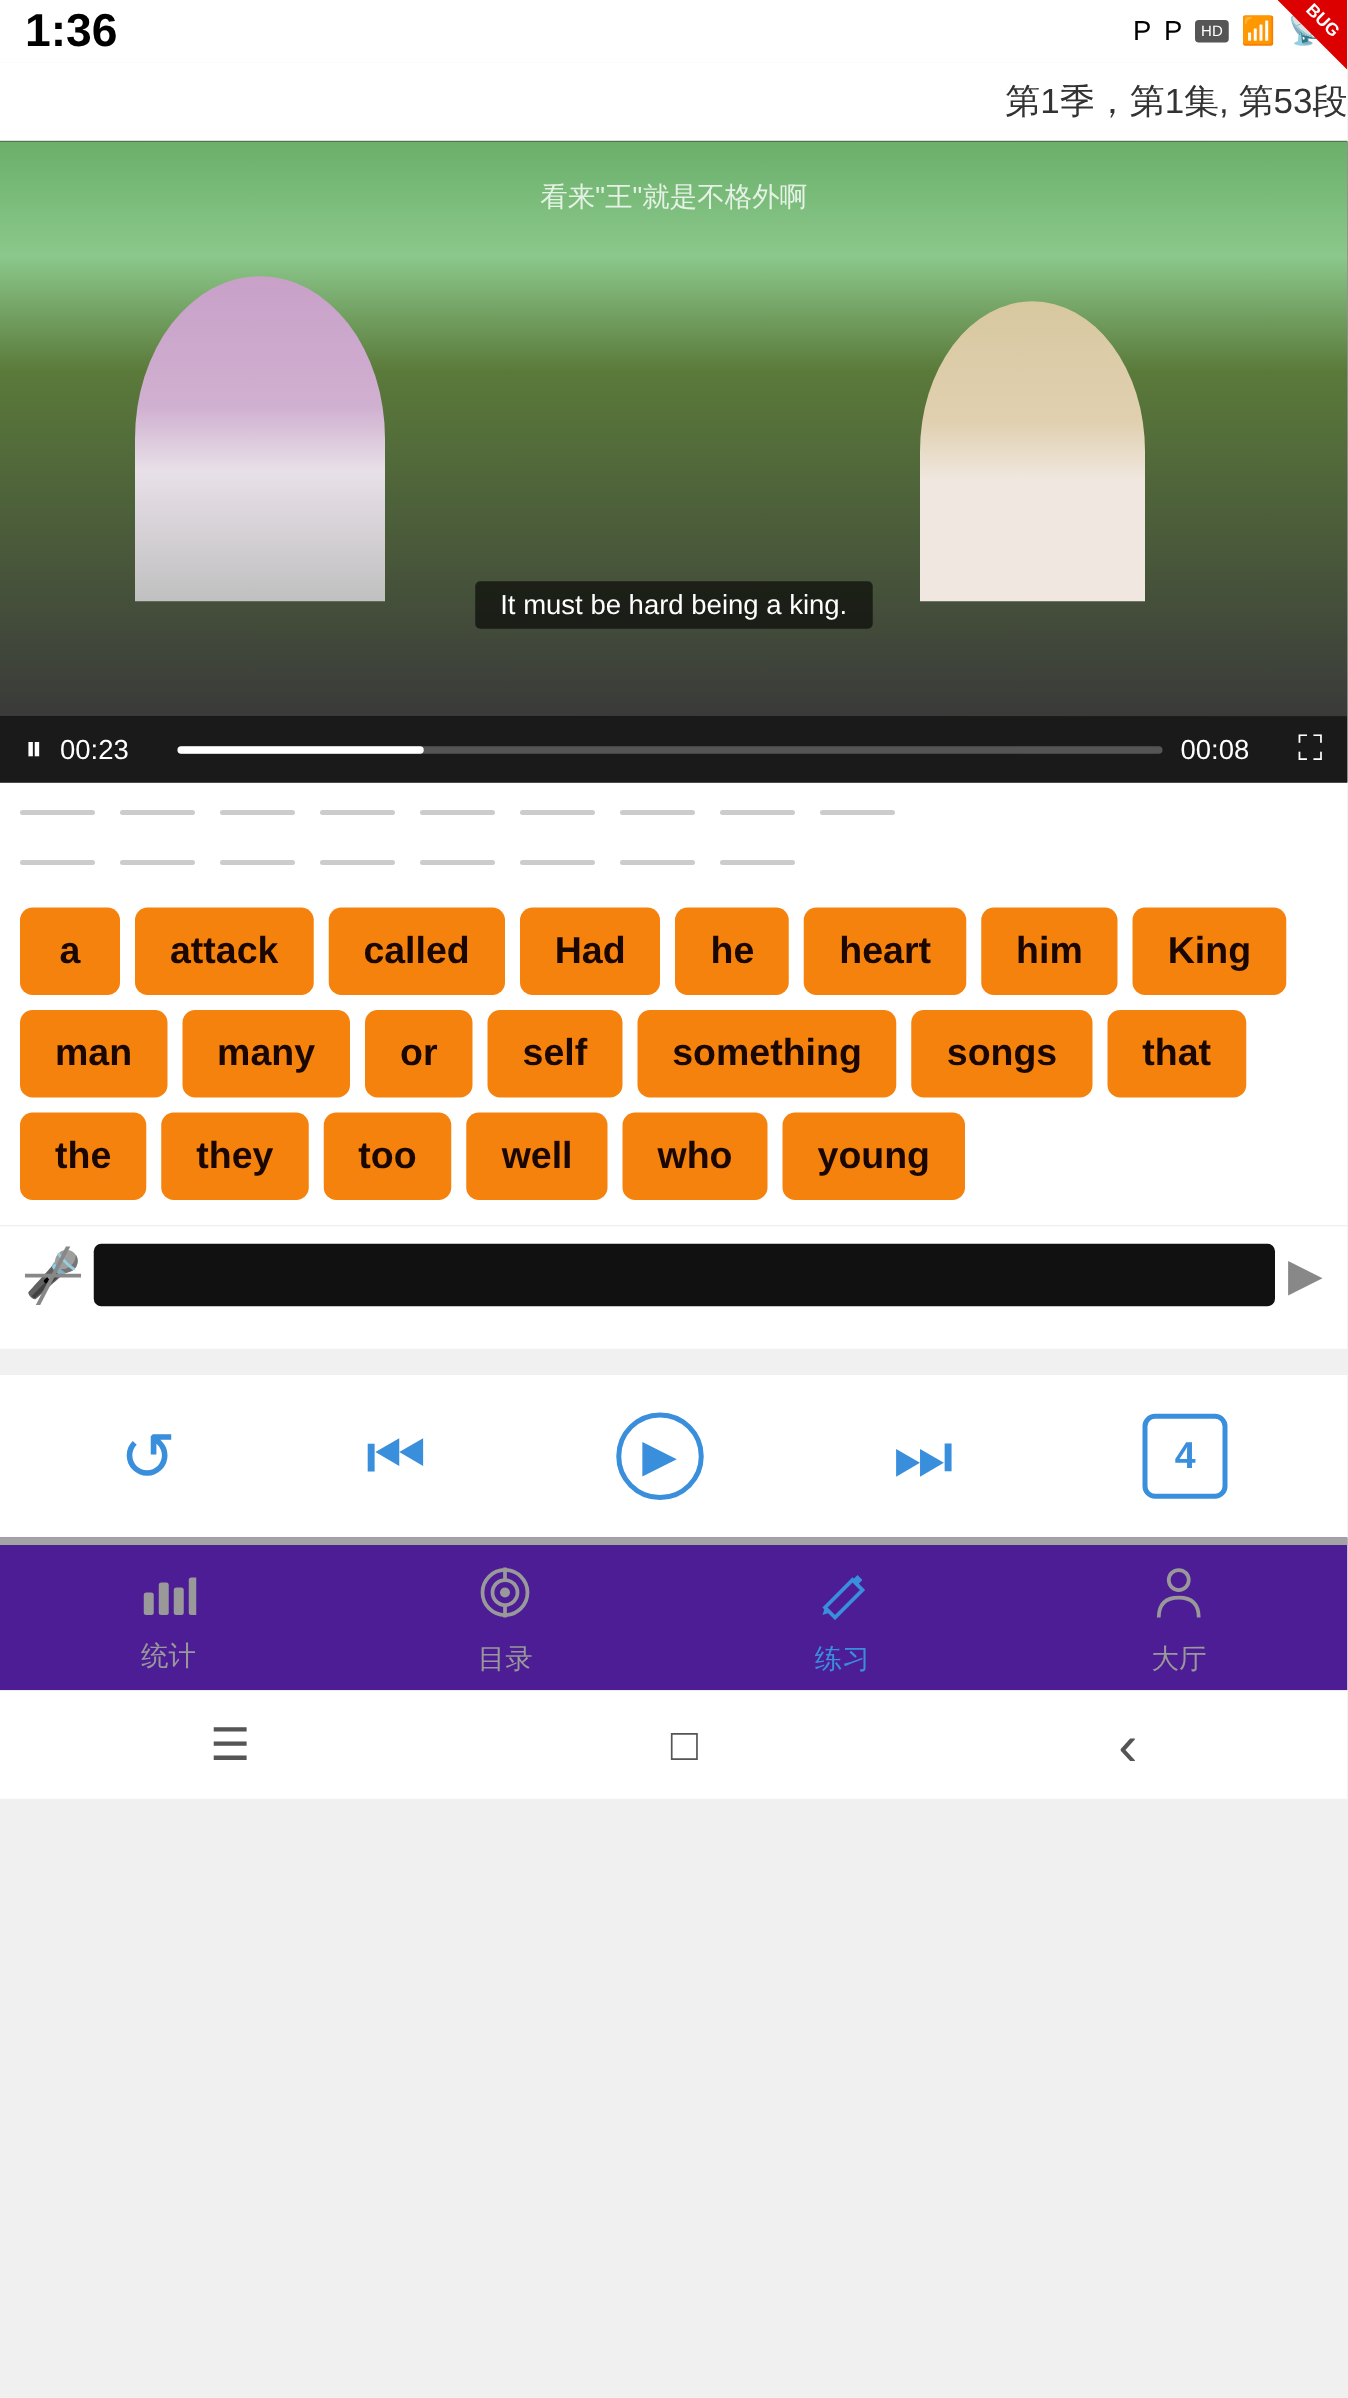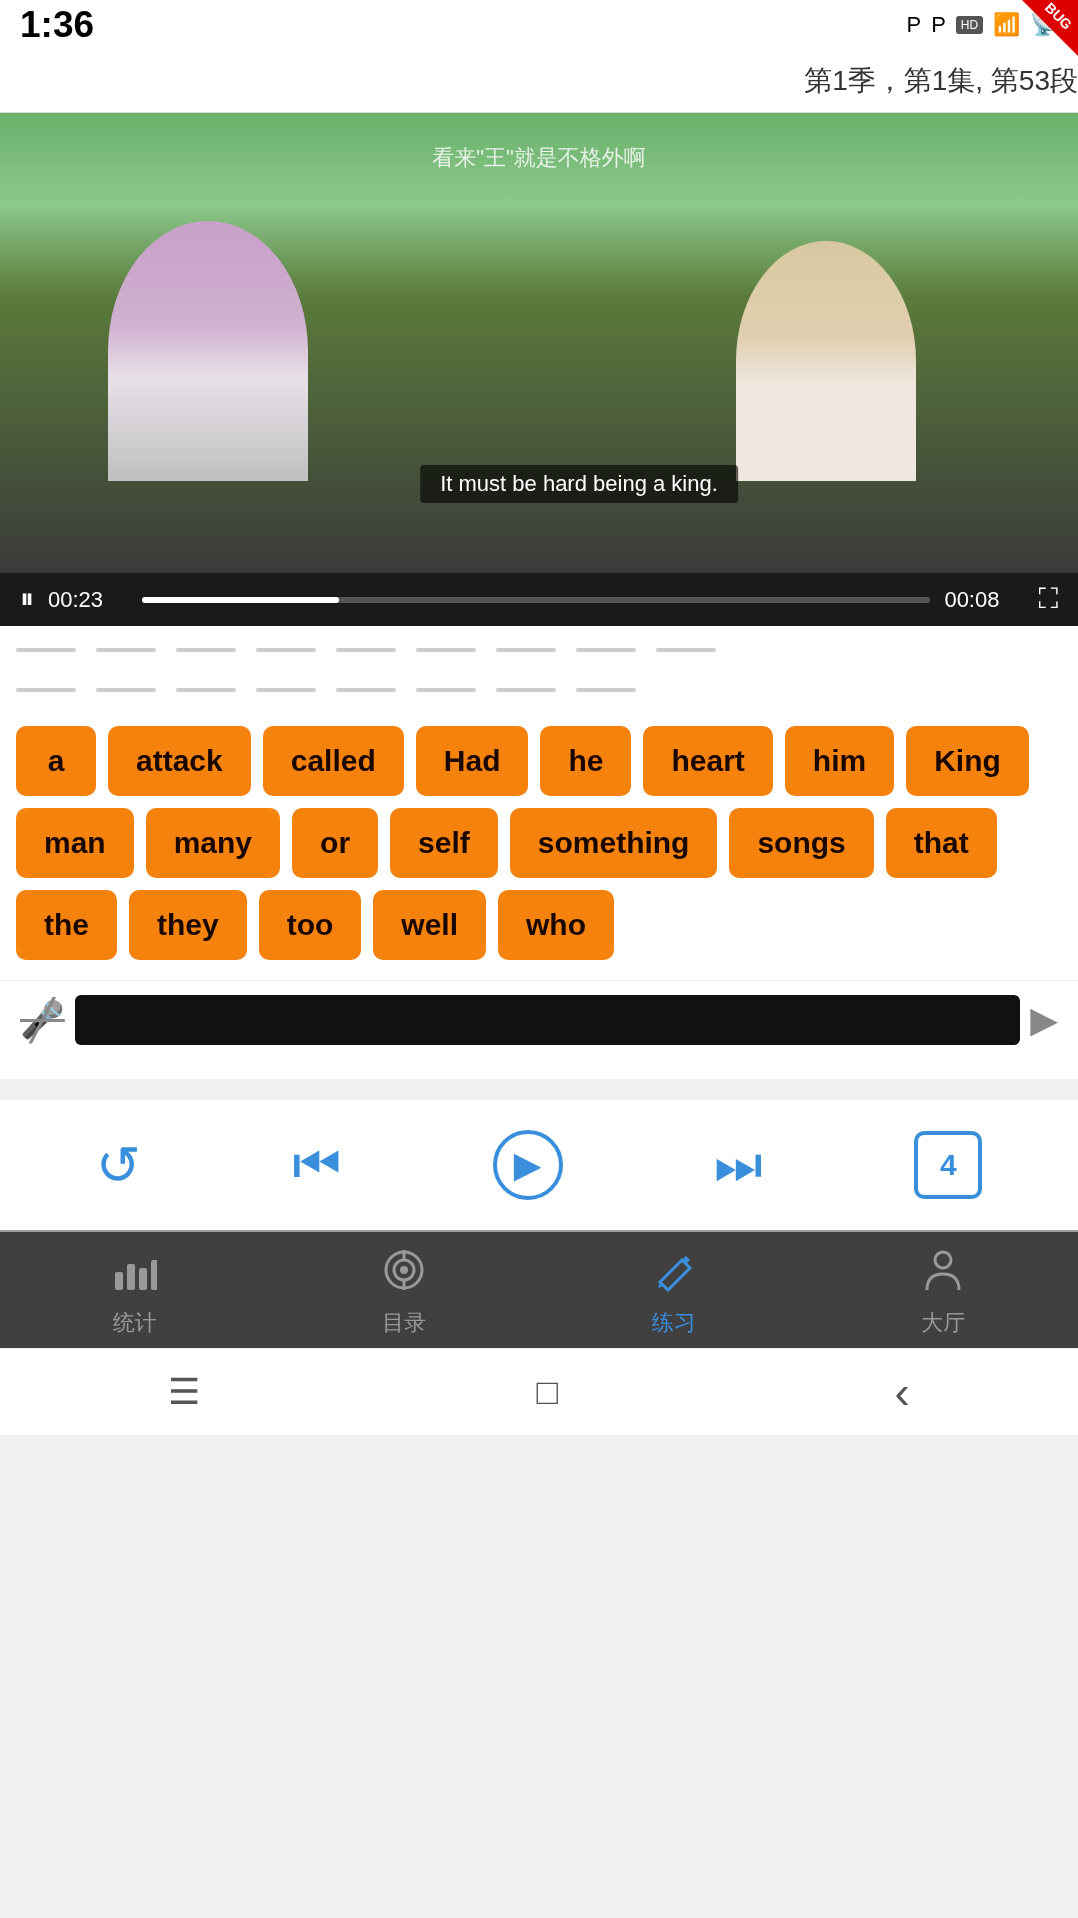--- a/index.html
+++ b/index.html
@@ -118,21 +118,20 @@
       position: absolute;
       bottom: 70px;
       left: 50%;
       transform: translateX(-50%);
       background: rgba(0,0,0,0.6);
       color: #fff;
       font-size: 22px;
       padding: 6px 20px;
       white-space: nowrap;
       border-radius: 4px;
-      margin-left: 40px;
     }
     .chinese-subtitle {
       position: absolute;
       top: 30px;
       left: 50%;
       transform: translateX(-50%);
       color: rgba(255,255,255,0.8);
       font-size: 22px;
       white-space: nowrap;
     }
@@ -261,26 +260,26 @@
       display: flex;
       align-items: center;
       justify-content: center;
       font-size: 30px;
       font-weight: bold;
       color: #3a8fdd;
     }
 
     
     .tab-bar {
-      background: #404040;
+      background: #4c1d95;
       padding: 16px 0 10px 0;
       display: flex;
-      align-items: flex-end;
+      align-items: center;
       justify-content: space-around;
-      border-top: 2px solid #a3a3a3;
+      border-top: 6px solid #a3a3a3;
     }
     .tab-item {
       display: flex;
       flex-direction: column;
       align-items: center;
       gap: 6px;
       cursor: pointer;
     }
     .tab-icon {
       font-size: 42px;
@@ -413,20 +412,21 @@
     <button class="word-btn">something</button>
 
     <button class="word-btn">songs</button>
     <button class="word-btn">that</button>
     <button class="word-btn">the</button>
     <button class="word-btn">they</button>
 
     <button class="word-btn">too</button>
     <button class="word-btn">well</button>
     <button class="word-btn">who</button>
+    <button class="word-btn">young</button>
   </div>
 
   <div class="recording-bar">
     <span class="mic-icon" style="font-size:36px;color:#888;position:relative;">
       🎤
       <span style="position:absolute;top:0;left:0;right:0;bottom:0;display:flex;align-items:center;justify-content:center;font-size:40px;color:#888;font-weight:100;">╱</span>
     </span>
     <div class="recording-input"></div>
     <span class="play-small">▶</span>
   </div>

